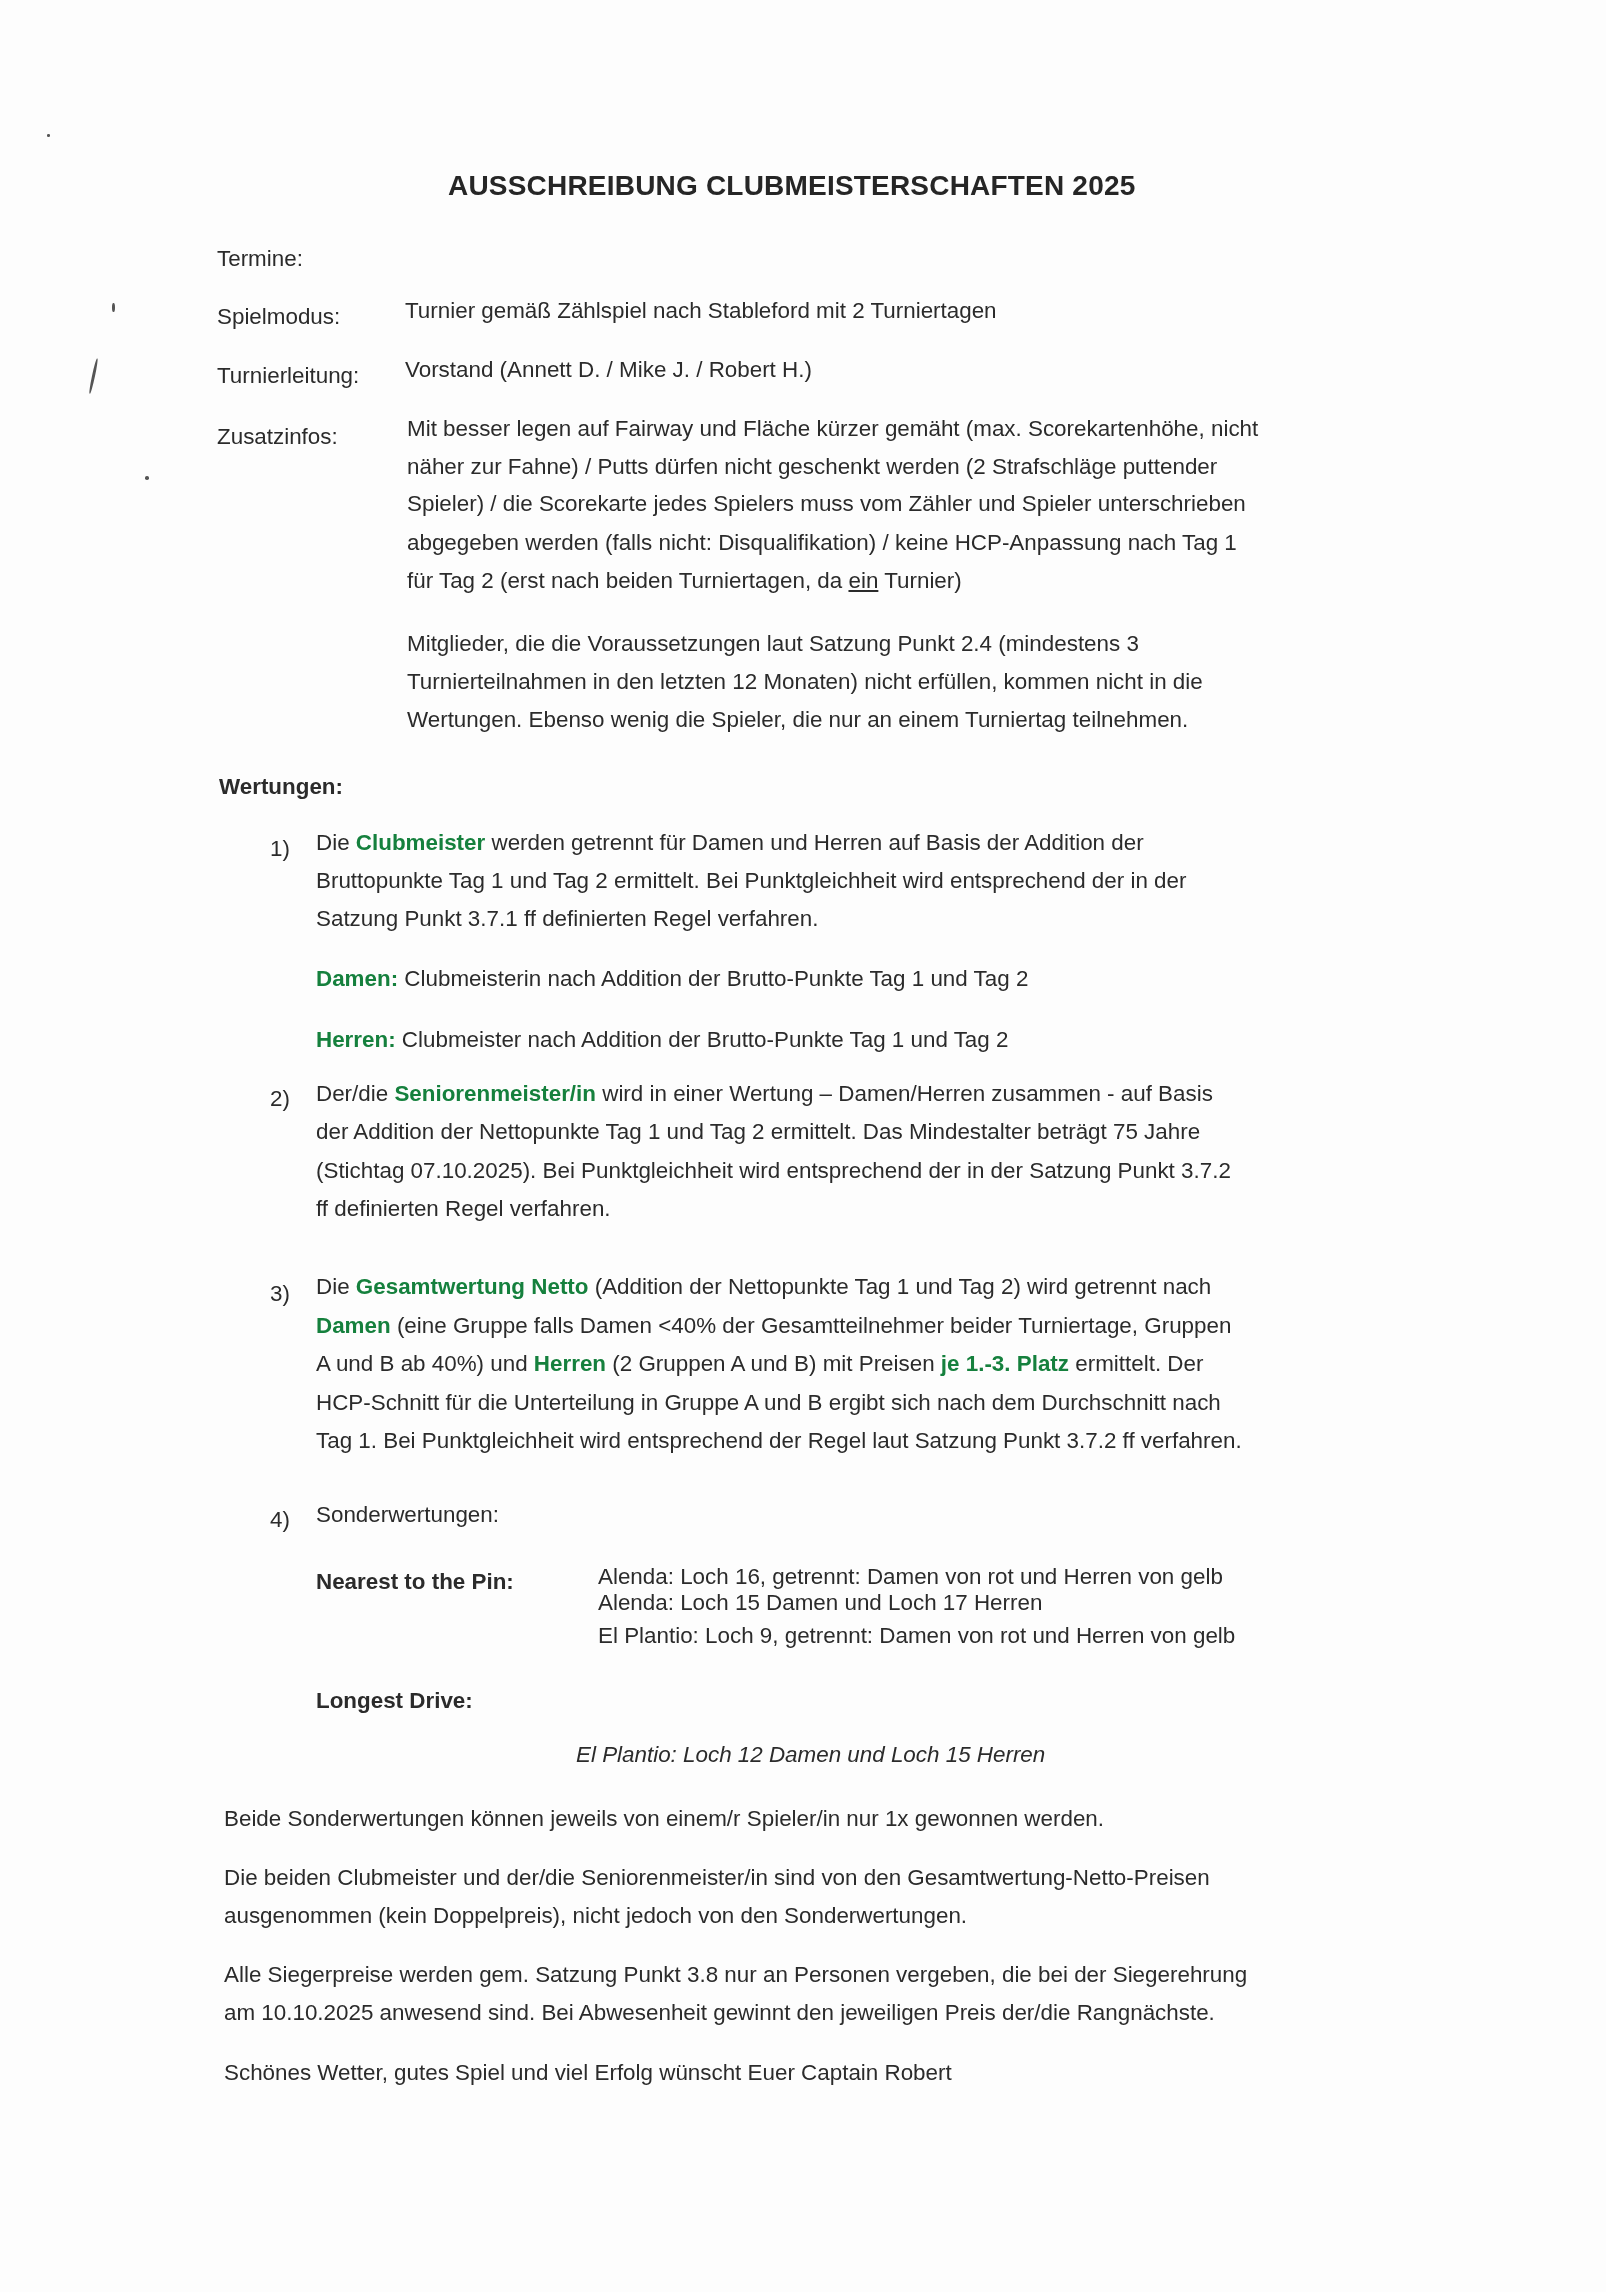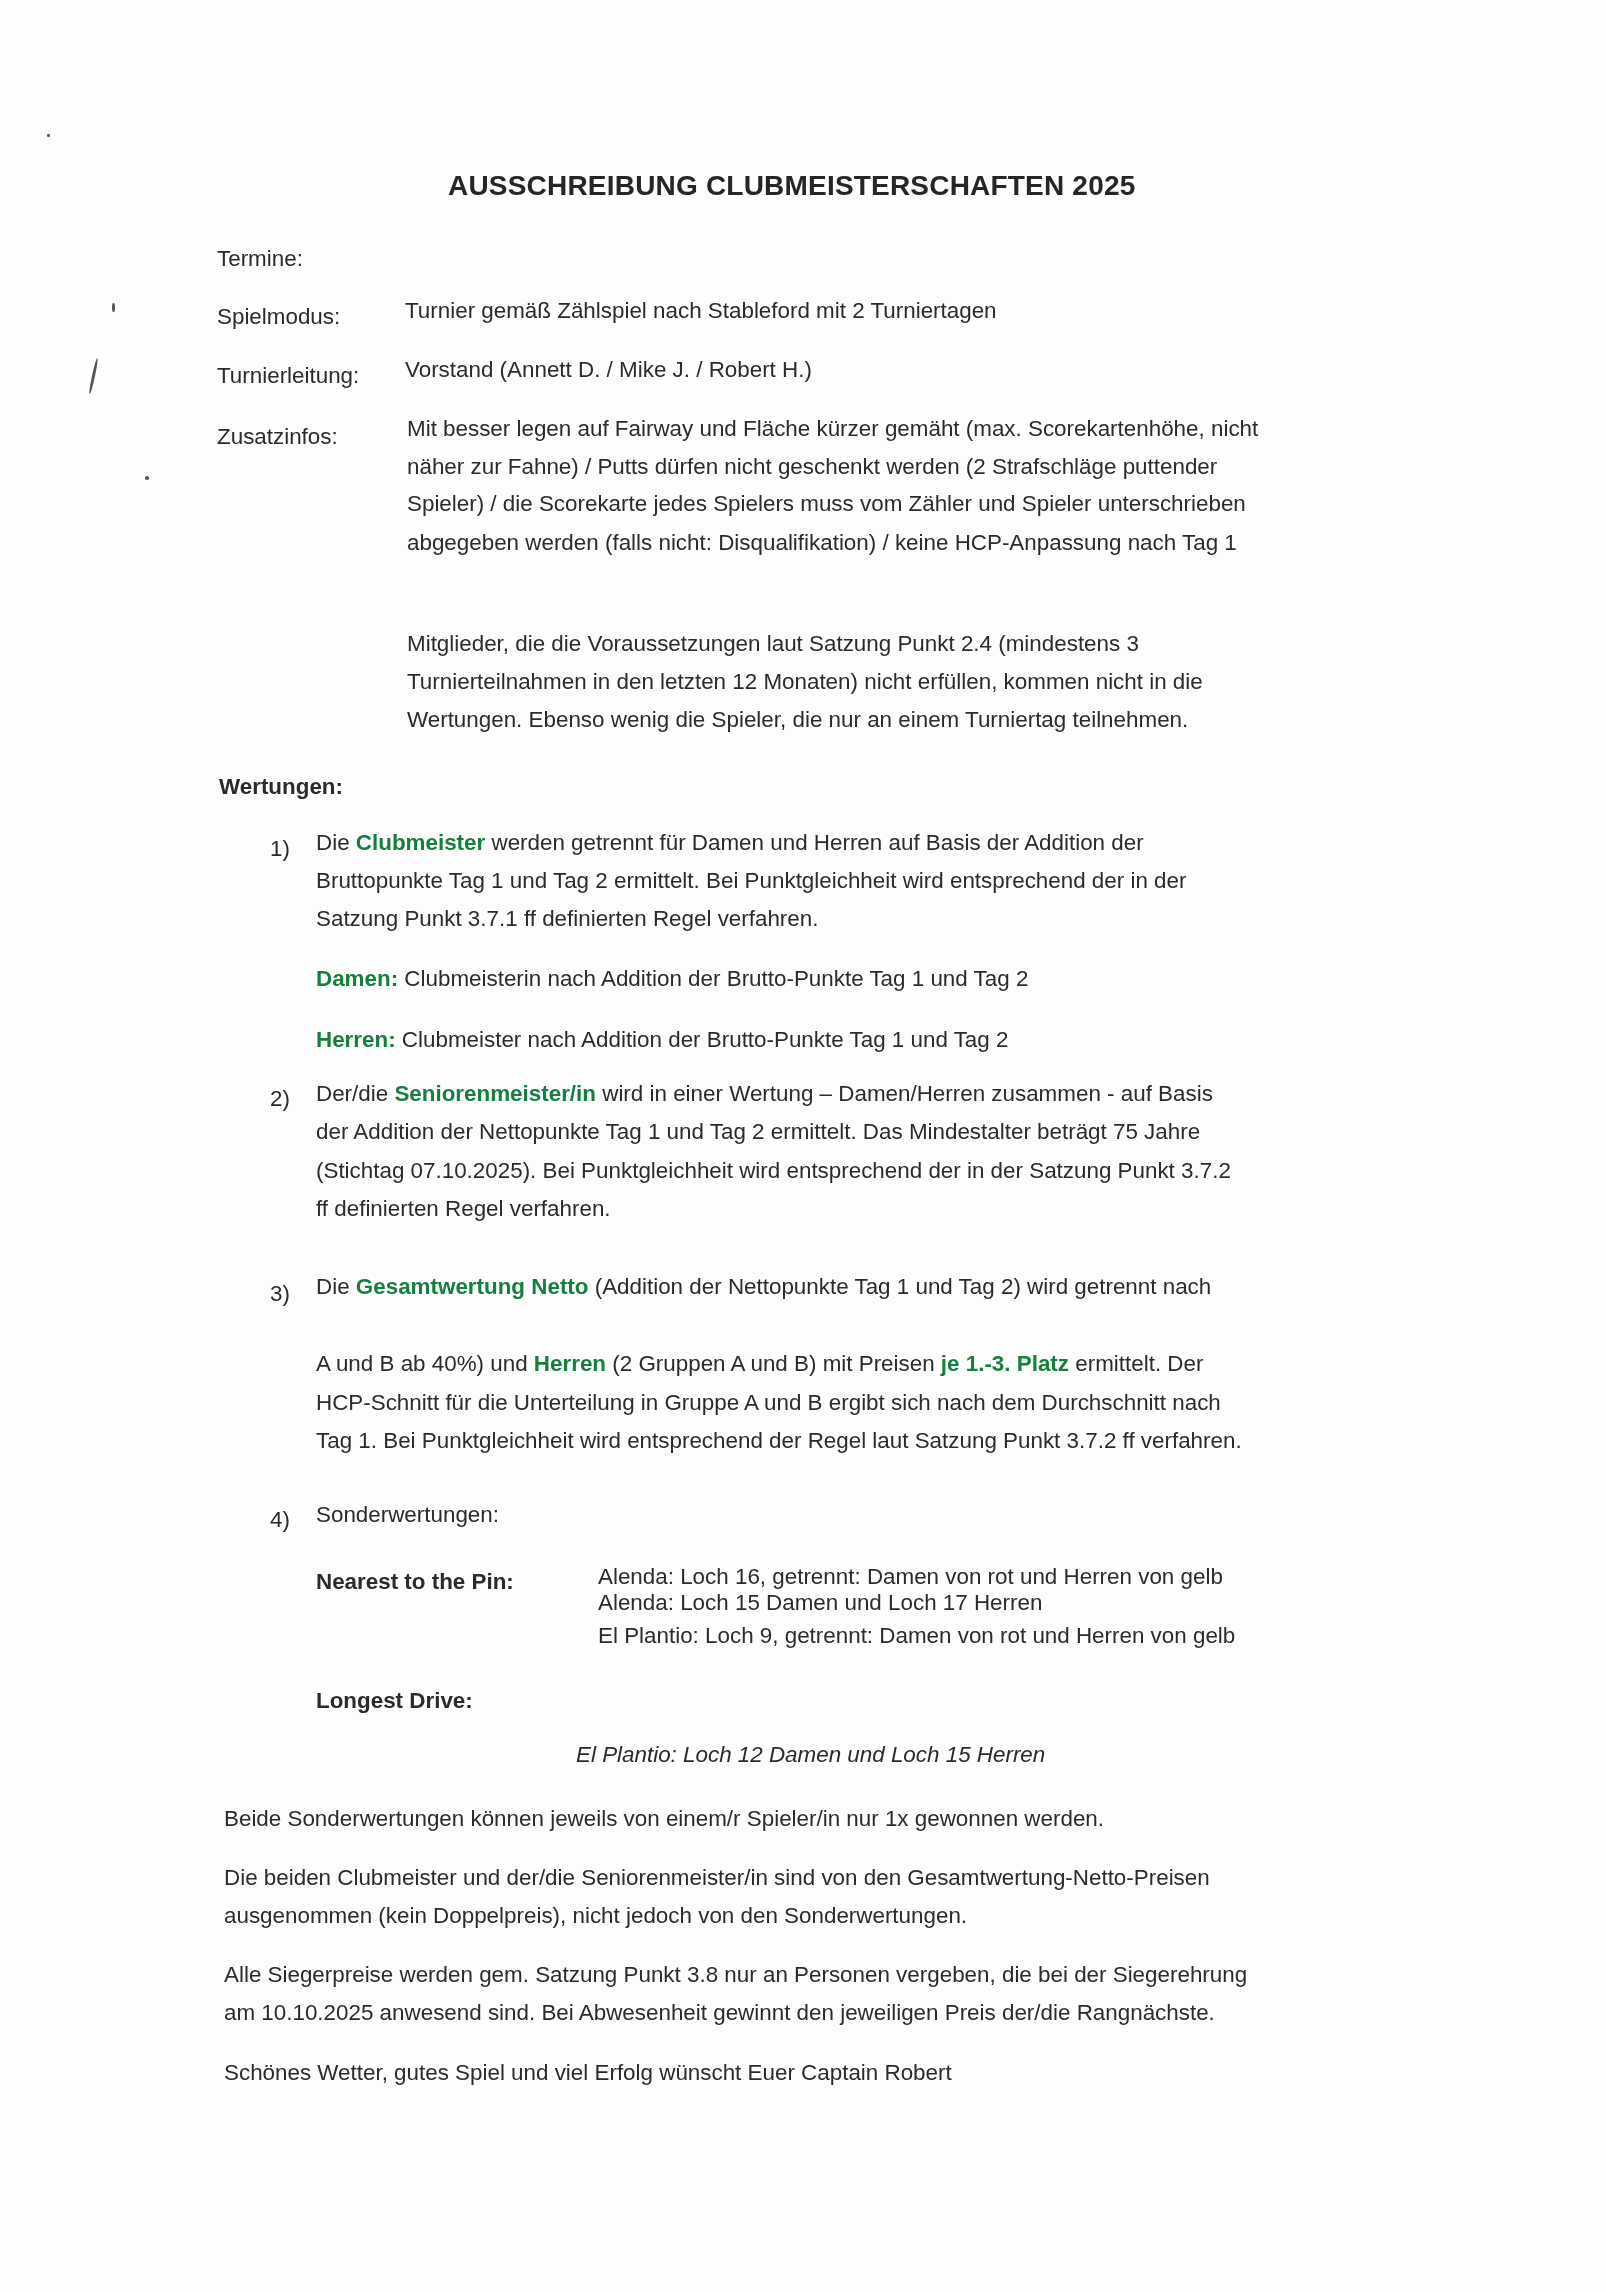--- a/index.html
+++ b/index.html
@@ -35,20 +35,21 @@
   <div class="abs txt" style="left:405px;top:292px;">Turnier gemäß Zählspiel nach Stableford mit 2 Turniertagen</div>
 
   <div class="abs lbl" style="left:217px;top:363px;">Turnierleitung:</div>
   <div class="abs txt" style="left:405px;top:351px;">Vorstand (Annett D. / Mike J. / Robert H.)</div>
 
   <div class="abs lbl" style="left:217px;top:424px;">Zusatzinfos:</div>
   <div class="abs txt" style="left:407px;top:410px;text-align:right;">Mit besser legen auf Fairway und Fläche kürzer gemäht (max. Scorekartenhöhe, nicht</div>
   <div class="abs txt" style="left:407px;top:448px;">näher zur Fahne) / Putts dürfen nicht geschenkt werden (2 Strafschläge puttender</div>
   <div class="abs txt" style="left:407px;top:485px;">Spieler) / die Scorekarte jedes Spielers muss vom Zähler und Spieler unterschrieben</div>
   <div class="abs txt" style="left:407px;top:524px;">abgegeben werden (falls nicht: Disqualifikation) / keine HCP-Anpassung nach Tag 1</div>
+  <div class="abs txt" style="left:407px;top:562px;"><span>für Tag 2 (erst nach beiden Turniertagen, da </span><u>ein</u><span> Turnier)</span></div>
 
   <div class="abs txt" style="left:407px;top:625px;">Mitglieder, die die Voraussetzungen laut Satzung Punkt 2.4 (mindestens 3</div>
   <div class="abs txt" style="left:407px;top:663px;">Turnierteilnahmen in den letzten 12 Monaten) nicht erfüllen, kommen nicht in die</div>
   <div class="abs txt" style="left:407px;top:701px;">Wertungen. Ebenso wenig die Spieler, die nur an einem Turniertag teilnehmen.</div>
 
   <div class="abs lbl" style="left:219px;top:774px;font-weight:bold;">Wertungen:</div>
 
   <div class="num" style="left:270px;top:836px;">1)</div>
   <div class="abs txt" style="left:316px;top:824px;"><span>Die </span><b>Clubmeister</b><span> werden getrennt für Damen und Herren auf Basis der Addition der</span></div>
   <div class="abs txt" style="left:316px;top:862px;">Bruttopunkte Tag 1 und Tag 2 ermittelt. Bei Punktgleichheit wird entsprechend der in der</div>
@@ -57,20 +58,21 @@
   <div class="abs txt" style="left:316px;top:1021px;"><b>Herren:</b><span> Clubmeister nach Addition der Brutto-Punkte Tag 1 und Tag 2</span></div>
 
   <div class="num" style="left:270px;top:1086px;">2)</div>
   <div class="abs txt" style="left:316px;top:1075px;"><span>Der/die </span><b>Seniorenmeister/in</b><span> wird in einer Wertung  – Damen/Herren zusammen - auf Basis</span></div>
   <div class="abs txt" style="left:316px;top:1113px;">der Addition der Nettopunkte Tag 1 und Tag 2 ermittelt. Das Mindestalter beträgt 75 Jahre</div>
   <div class="abs txt" style="left:316px;top:1152px;">(Stichtag 07.10.2025). Bei Punktgleichheit wird entsprechend der in der Satzung Punkt 3.7.2</div>
   <div class="abs txt" style="left:316px;top:1190px;">ff definierten Regel verfahren.</div>
 
   <div class="num" style="left:270px;top:1281px;">3)</div>
   <div class="abs txt" style="left:316px;top:1268px;"><span>Die </span><b>Gesamtwertung Netto</b><span> (Addition der Nettopunkte Tag 1 und Tag 2) wird getrennt nach</span></div>
+  <div class="abs txt" style="left:316px;top:1307px;"><b>Damen</b><span> (eine Gruppe falls Damen &lt;40% der Gesamtteilnehmer beider Turniertage, Gruppen</span></div>
   <div class="abs txt" style="left:316px;top:1345px;"><span>A und B ab 40%) und </span><b>Herren</b><span> (2 Gruppen A und B) mit Preisen </span><b>je 1.-3. Platz</b><span> ermittelt. Der</span></div>
   <div class="abs txt" style="left:316px;top:1384px;">HCP-Schnitt für die Unterteilung in Gruppe A und B ergibt sich nach dem Durchschnitt nach</div>
   <div class="abs txt" style="left:316px;top:1422px;">Tag 1. Bei Punktgleichheit wird entsprechend der Regel laut Satzung Punkt 3.7.2 ff verfahren.</div>
 
   <div class="num" style="left:270px;top:1507px;">4)</div>
   <div class="abs txt" style="left:316px;top:1496px;">Sonderwertungen:</div>
 
   <div class="abs txt" style="left:316px;top:1563px;font-weight:bold;">Nearest to the Pin:</div>
   <div class="abs txt" style="left:598px;top:1558px;">Alenda: Loch 16, getrennt: Damen von rot und Herren von gelb</div>
   <div class="abs txt" style="left:598px;top:1617px;">El Plantio: Loch 9, getrennt: Damen von rot und Herren von gelb</div>

